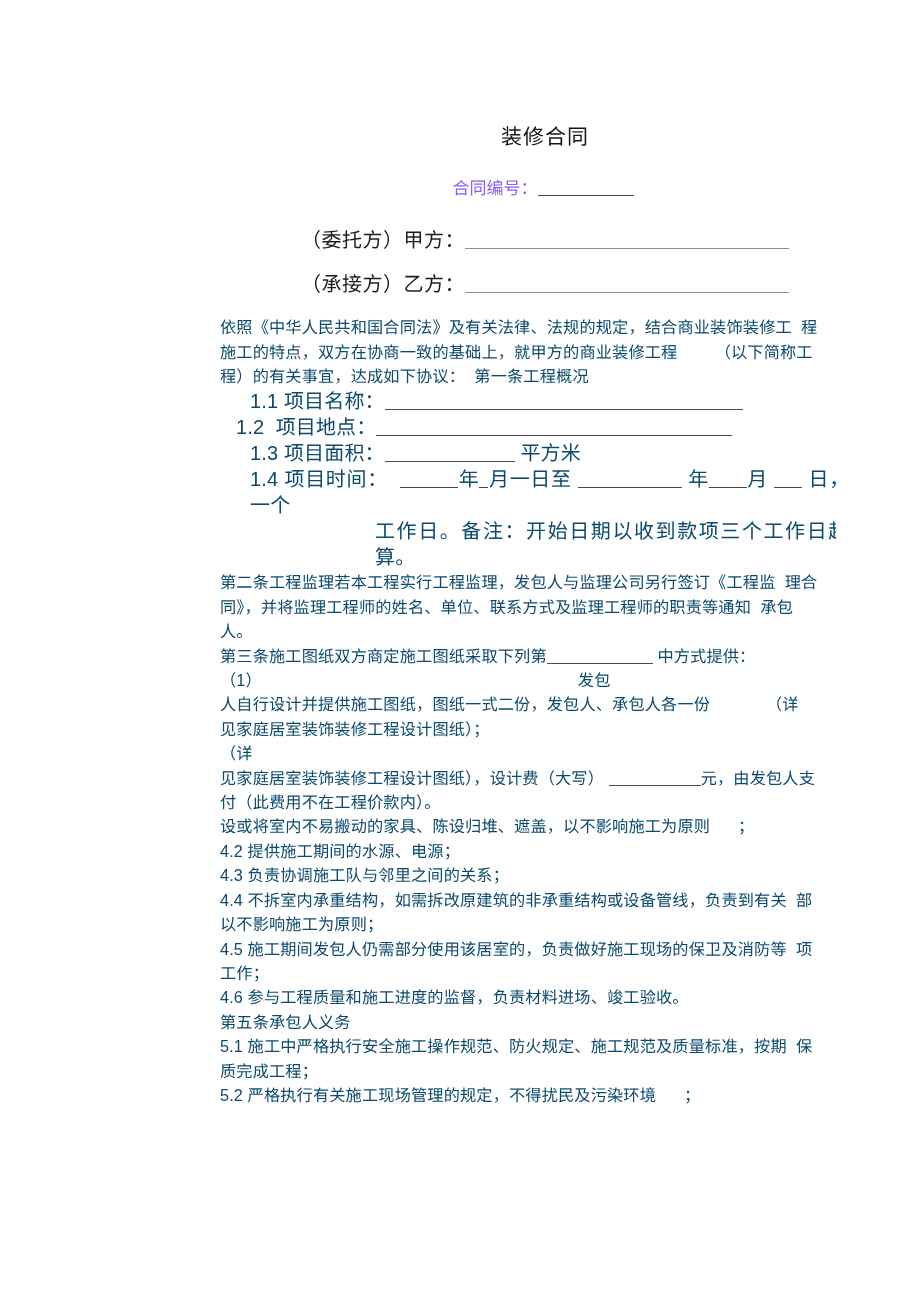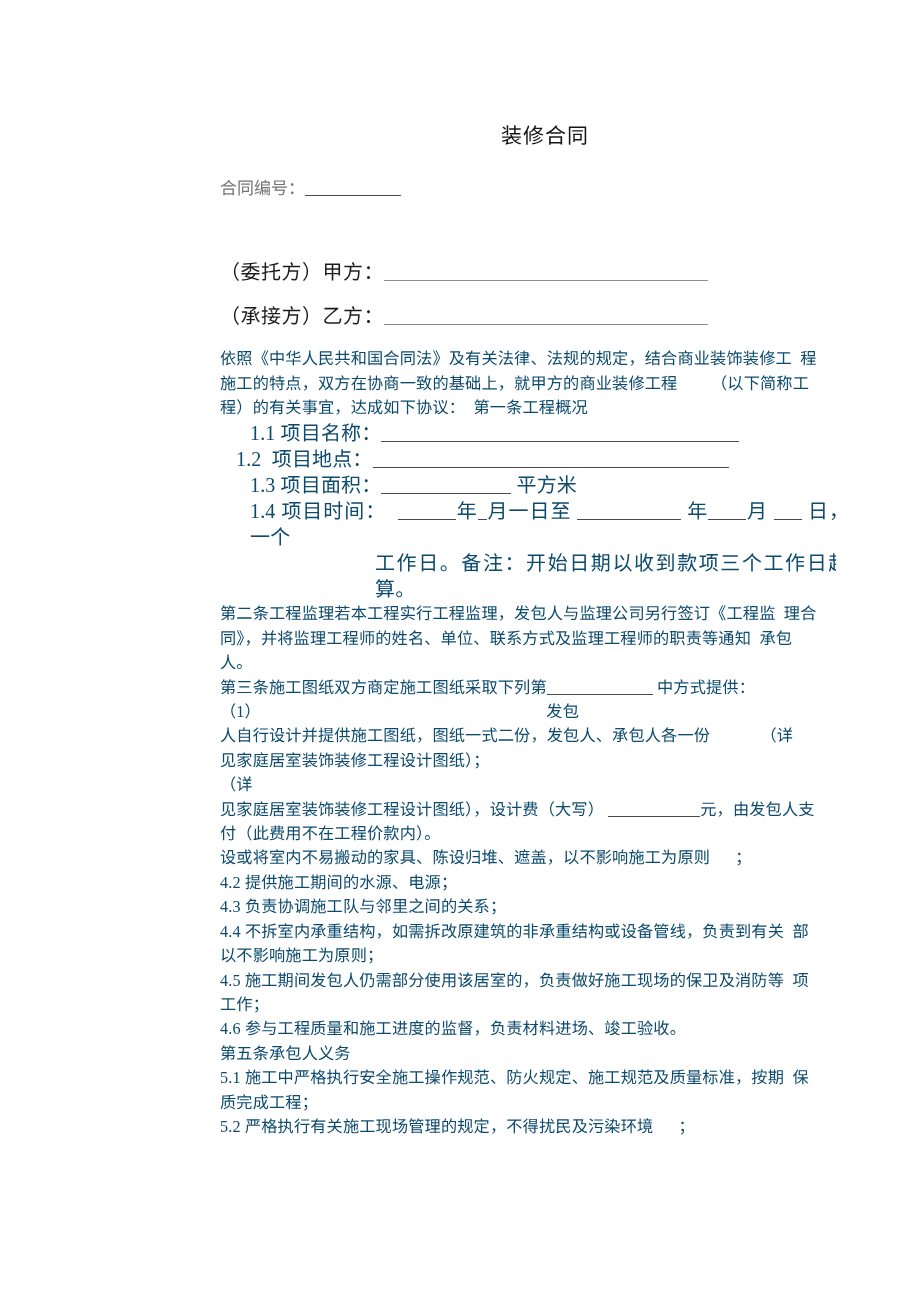--- a/index.html
+++ b/index.html
@@ -8,21 +8,21 @@
     padding: 0;
     background: #ffffff;
   }
   .page {
     position: relative;
     width: 752px;
     height: 1303px;
     background: #ffffff;
     margin: 0 auto;
     overflow: hidden;
-    font-family: Liberation Serif, serif;
+    font-family: Liberation Sans, sans-serif;
     color: #1c1c1c;
     -webkit-font-smoothing: antialiased;
   }
 
   
   .doc {
     position: absolute;
     left: 136px;
     top: 0;
     width: 650px;
@@ -32,28 +32,29 @@
     text-align: center;
     font-size: 21px;
     line-height: 1.2;
     margin-top: 124px;
     letter-spacing: 1px;
     color: #141414;
   }
 
   .contract-no {
     margin-top: 25px;
-    text-align: left;
+    text-align: center;
     font-size: 17px;
     padding-right: 4px;
-    color: #737373;
+    color: #8b5cf6;
   }
 
   .party-block {
-    margin-top: 60px;
+    margin-top: 28px;
+    text-align: center;
   }
   .party-line {
     font-size: 20px;
     line-height: 1.35;
     margin-bottom: 17px;
     white-space: nowrap;
     letter-spacing: 0.5px;
   }
   .party-line .lbl { display: inline-block; }
 

